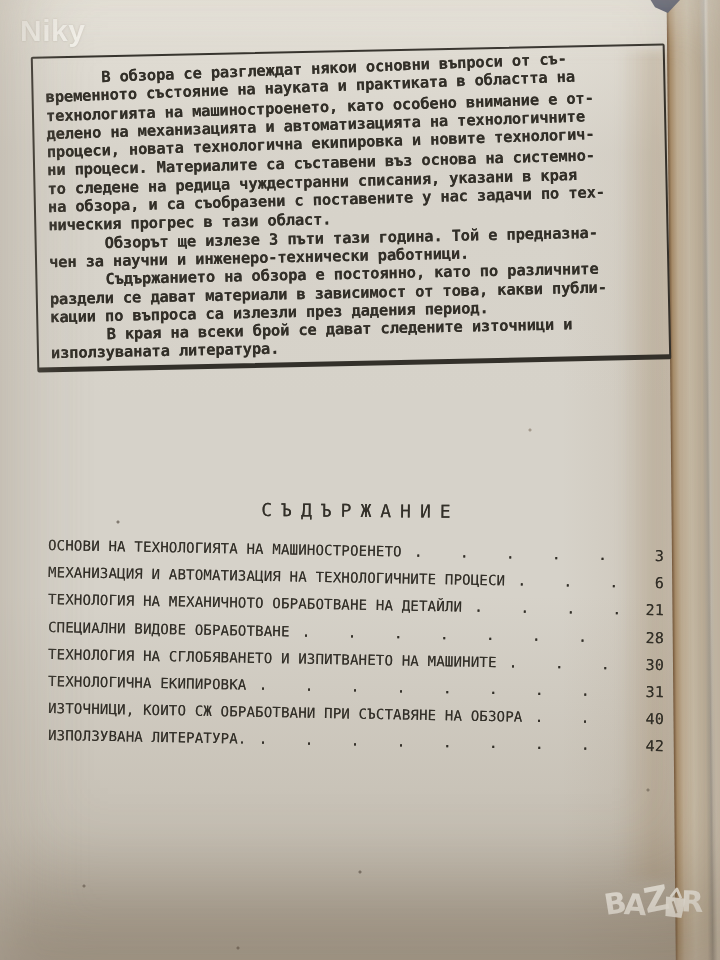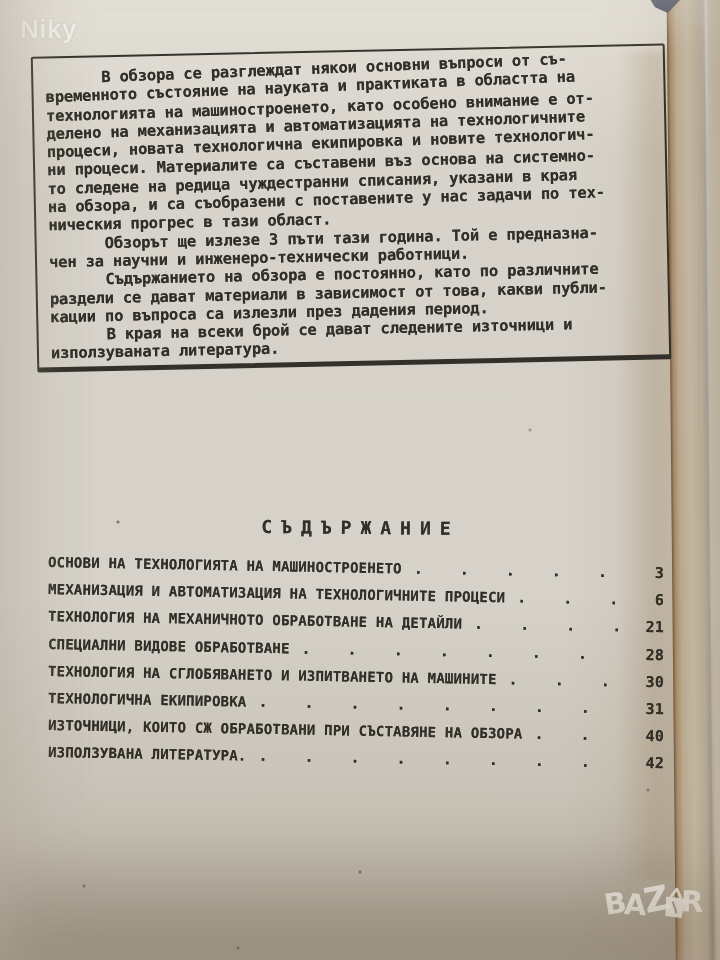--- a/index.html
+++ b/index.html
@@ -42,33 +42,33 @@
     color:#322f28;font-weight:700;font-size:15.5px;line-height:18.3px;letter-spacing:-0.2px;
     text-shadow:0 0 .6px rgba(40,36,30,.7);
   }
   .line{white-space:nowrap;transform-origin:left center;}
   .line.ind{text-indent:56px;}
   .tilt-a{transform:rotate(-1.05deg);}
   .tilt-b{transform:rotate(-0.7deg);}
   .tilt-c{transform:rotate(-0.35deg);}
 
   
-  .toc{position:absolute;left:48px;top:517px;width:616px;color:#322f28;font-weight:700;
+  .toc{position:absolute;left:48px;top:500px;width:616px;color:#322f28;font-weight:400;
     text-shadow:0 0 .6px rgba(40,36,30,.7);}
   .toc-heading{text-align:center;font-size:18px;letter-spacing:9px;padding-left:9px;
     transform:rotate(0.55deg);margin-bottom:15px;}
   .toc-row{display:flex;align-items:baseline;height:27.2px;font-size:14px;letter-spacing:.2px;
     white-space:nowrap;transform-origin:left center;transform:rotate(1.05deg);}
   .toc-title{flex:none;}
   .toc-dots{flex:1;overflow:hidden;letter-spacing:14px;padding-left:12px;font-size:15px;}
   .toc-page{flex:none;width:38px;text-align:right;font-size:15px;}
 
   
   .seller{position:absolute;left:20px;top:14px;
-    font-family:"Liberation Sans","DejaVu Sans",sans-serif;font-weight:700;font-size:26px;
+    font-family:"Liberation Sans","DejaVu Sans",sans-serif;font-weight:700;font-size:30px;
     color:#f4f2ec;letter-spacing:.5px;text-shadow:0 0 2px rgba(120,110,95,.35);}
   .bazar{position:absolute;left:604px;top:882px;display:flex;align-items:flex-end;
     font-family:"DejaVu Sans","Liberation Sans",sans-serif;font-weight:800;font-size:29px;
     color:rgba(249,247,240,.88);transform:rotate(-2deg);line-height:1;}
   .bazar .l1{display:inline-block;transform:rotate(-7deg) translateY(1px);}
   .bazar .l2{display:inline-block;transform:rotate(5deg) translateY(3px);margin-left:-2px;}
   .bazar .l3{display:inline-block;font-size:34px;transform:rotate(-9deg);margin-left:-3px;}
   .bazar .l4{display:inline-block;transform:rotate(4deg) translateY(2px);margin-left:-3px;}
   .bag{width:25px;height:31px;margin:0 -4px 0 -5px;transform:rotate(9deg) translateY(3px);}
 </style>

